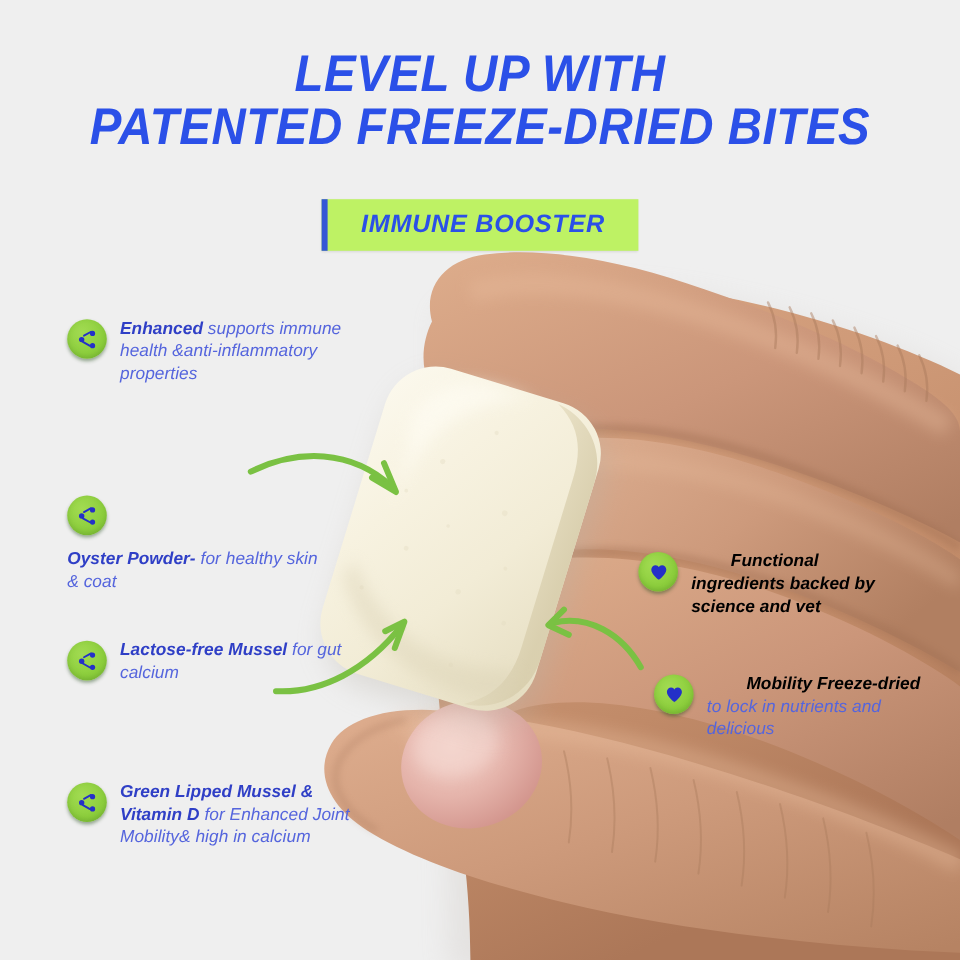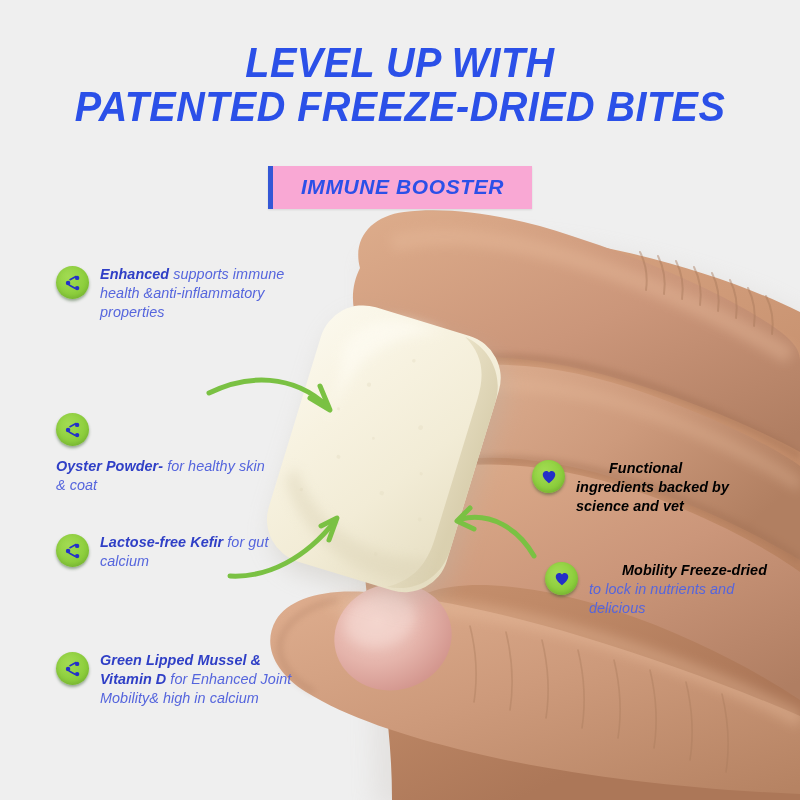--- a/index.html
+++ b/index.html
@@ -32,21 +32,21 @@
   }
   .headline .l1{font-size:43px;}
   .headline .l2{font-size:43px;}
 
   
   .badge-wrap{
     position:absolute;top:166px;left:0;right:0;
     display:flex;justify-content:center;z-index:40;
   }
   .badge{
-    background:#f9a8d4;
+    background:#bef264;
     border-left:5px solid #3457d6;
     padding:9px 28px 10px 28px;
     color:#2b50e8;
     font-size:21px;
     font-weight:700;
     letter-spacing:.6px;
     box-shadow:0 1px 2px rgba(0,0,0,.10);
   }
 
   
@@ -294,21 +294,21 @@
   <div class="callout co-left" id="co-kefir">
     <span class="bullet-icon">
       <svg width="18" height="18" viewBox="0 0 24 24" fill="#2430c8">
         <circle cx="17.5" cy="5.2" r="2.9"></circle>
           <circle cx="5.4" cy="12" r="3"></circle>
           <circle cx="17.5" cy="18.8" r="2.9"></circle>
         <rect x="6.6" y="7.2" width="11" height="2.1" rx="1" transform="rotate(-29 6.6 7.2)"></rect>
         <rect x="6.4" y="13.2" width="11" height="2.1" rx="1" transform="rotate(29 6.4 13.2)"></rect>
       </svg>
     </span>
-    <span class="ctext"><b>Lactose-free Kefir</b><span class="reg"> for gut calcium</span></span>
+    <span class="ctext"><b>Lactose-free Mussel</b><span class="reg"> for gut calcium</span></span>
   </div>
 
   <div class="callout co-left" id="co-mussel">
     <span class="bullet-icon">
       <svg width="18" height="18" viewBox="0 0 24 24" fill="#2430c8">
         <circle cx="17.5" cy="5.2" r="2.9"></circle>
           <circle cx="5.4" cy="12" r="3"></circle>
           <circle cx="17.5" cy="18.8" r="2.9"></circle>
         <rect x="6.6" y="7.2" width="11" height="2.1" rx="1" transform="rotate(-29 6.6 7.2)"></rect>
         <rect x="6.4" y="13.2" width="11" height="2.1" rx="1" transform="rotate(29 6.4 13.2)"></rect>

